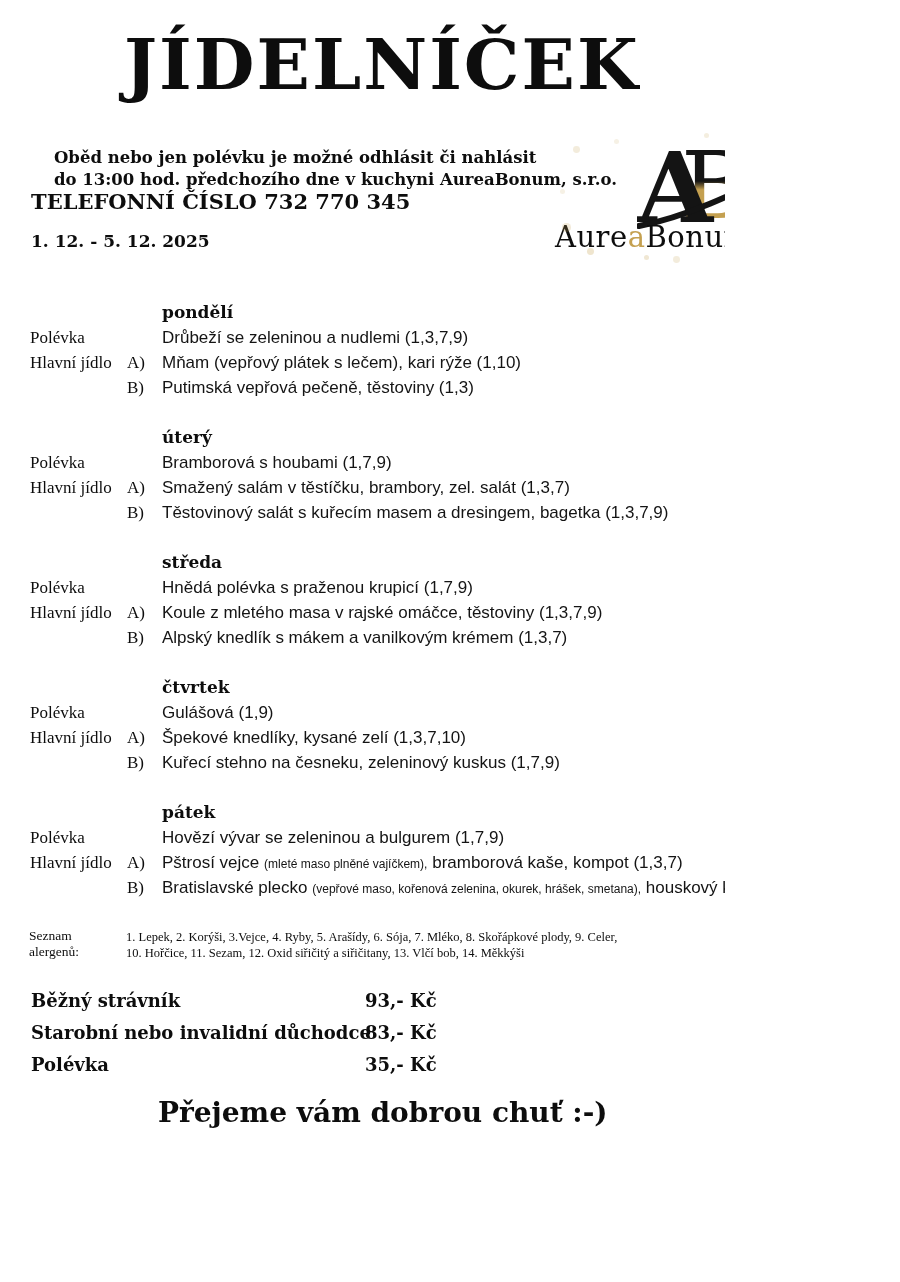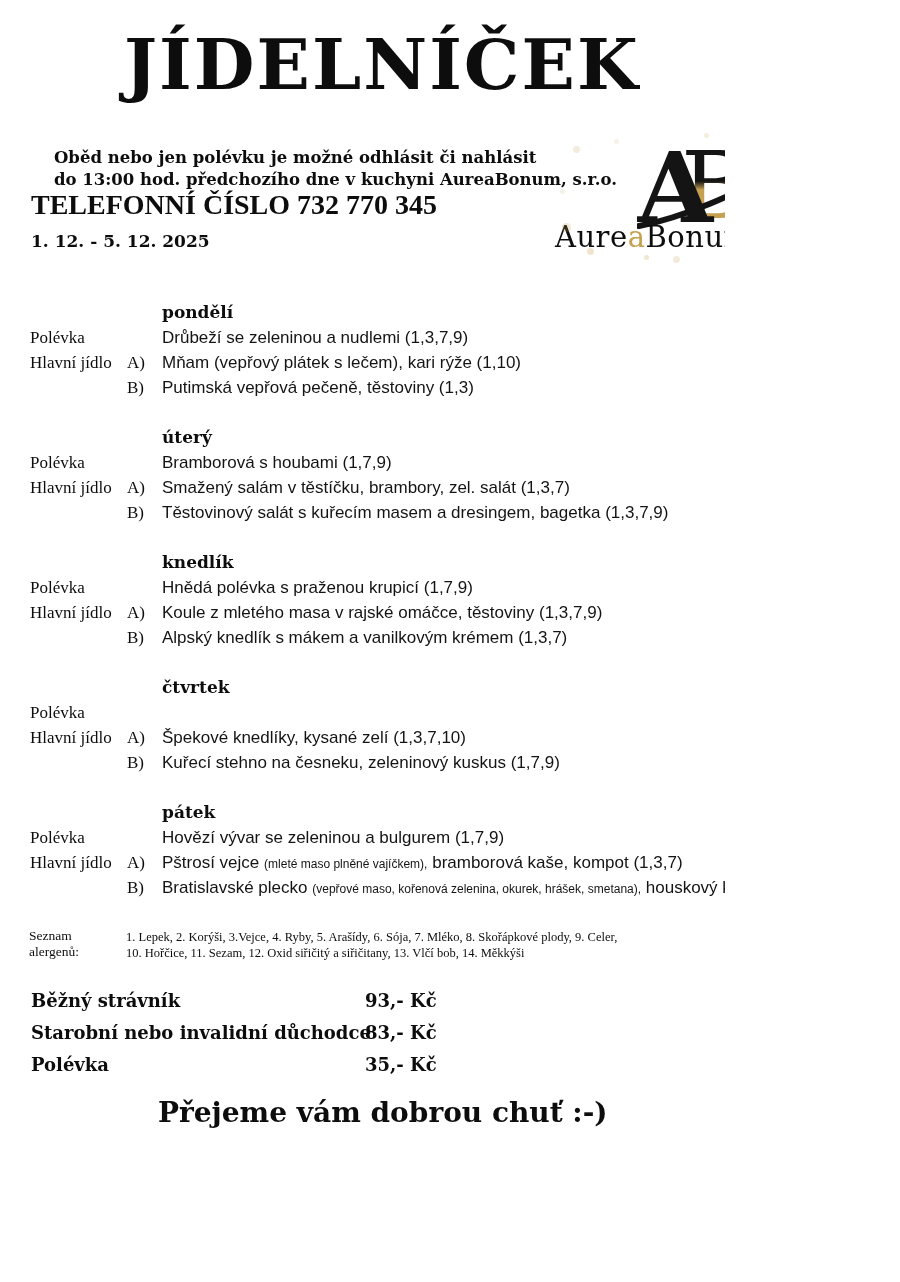--- a/index.html
+++ b/index.html
@@ -3,21 +3,21 @@
 <meta charset="utf-8">
 <style>
   html,body{margin:0;padding:0;background:#ffffff;}
   .page{position:relative;width:725px;height:1282px;background:#ffffff;overflow:hidden;
         font-family:"DejaVu Serif",serif;color:#0d0d0d;}
 
   .title{position:absolute;left:124px;top:30px;font-size:70px;font-weight:bold;
          letter-spacing:2px;line-height:1;white-space:nowrap;}
 
   .intro{position:absolute;left:32px;top:147px;font-size:16.5px;font-weight:bold;line-height:22px;margin-left:22px;}
-  .phone{position:absolute;left:31px;top:189px;font-size:28px;font-weight:bold;white-space:nowrap;font-family:Liberation Serif, serif;}
+  .phone{position:absolute;left:31px;top:189px;font-size:21px;font-weight:bold;white-space:nowrap;}
   .date-range{position:absolute;left:31px;top:231px;font-size:17px;font-weight:bold;}
 
   
   .logo{position:absolute;left:555px;top:130px;width:256px;text-align:center;}
   .logo svg{display:block;margin:0 auto 0 82px;}
   .logo-name{font-size:29px;letter-spacing:.5px;white-space:nowrap;margin-top:-14px;
              font-family:"DejaVu Serif",serif;}
   .gold{color:#c4a050;}
   .speckles{position:absolute;left:0;top:0;width:3px;height:3px;border-radius:50%;
     box-shadow:
@@ -129,21 +129,21 @@
         <span></span>
         <span class="letter">B)</span>
         <span class="dish"><span>Těstovinový salát s kuřecím masem a dresingem, bagetka (1,3,7,9)</span></span>
       </div>
     </section>
 
     <section class="day">
       <div class="row">
         <span></span>
           <span></span>
-        <span class="day-name">knedlík</span>
+        <span class="day-name">středa</span>
       </div>
       <div class="row">
         <span class="label">Polévka</span>
         <span></span>
         <span class="dish"><span>Hnědá polévka s praženou krupicí (1,7,9)</span></span>
       </div>
       <div class="row">
         <span class="label">Hlavní jídlo</span>
         <span class="letter">A)</span>
         <span class="dish"><span>Koule z mletého masa v rajské omáčce, těstoviny (1,3,7,9)</span></span>
@@ -157,20 +157,21 @@
 
     <section class="day">
       <div class="row">
         <span></span>
           <span></span>
         <span class="day-name">čtvrtek</span>
       </div>
       <div class="row">
         <span class="label">Polévka</span>
         <span></span>
+        <span class="dish"><span>Gulášová (1,9)</span></span>
       </div>
       <div class="row">
         <span class="label">Hlavní jídlo</span>
         <span class="letter">A)</span>
         <span class="dish"><span>Špekové knedlíky, kysané zelí (1,3,7,10)</span></span>
       </div>
       <div class="row">
         <span></span>
         <span class="letter">B)</span>
         <span class="dish"><span>Kuřecí stehno na česneku, zeleninový kuskus (1,7,9)</span></span>

